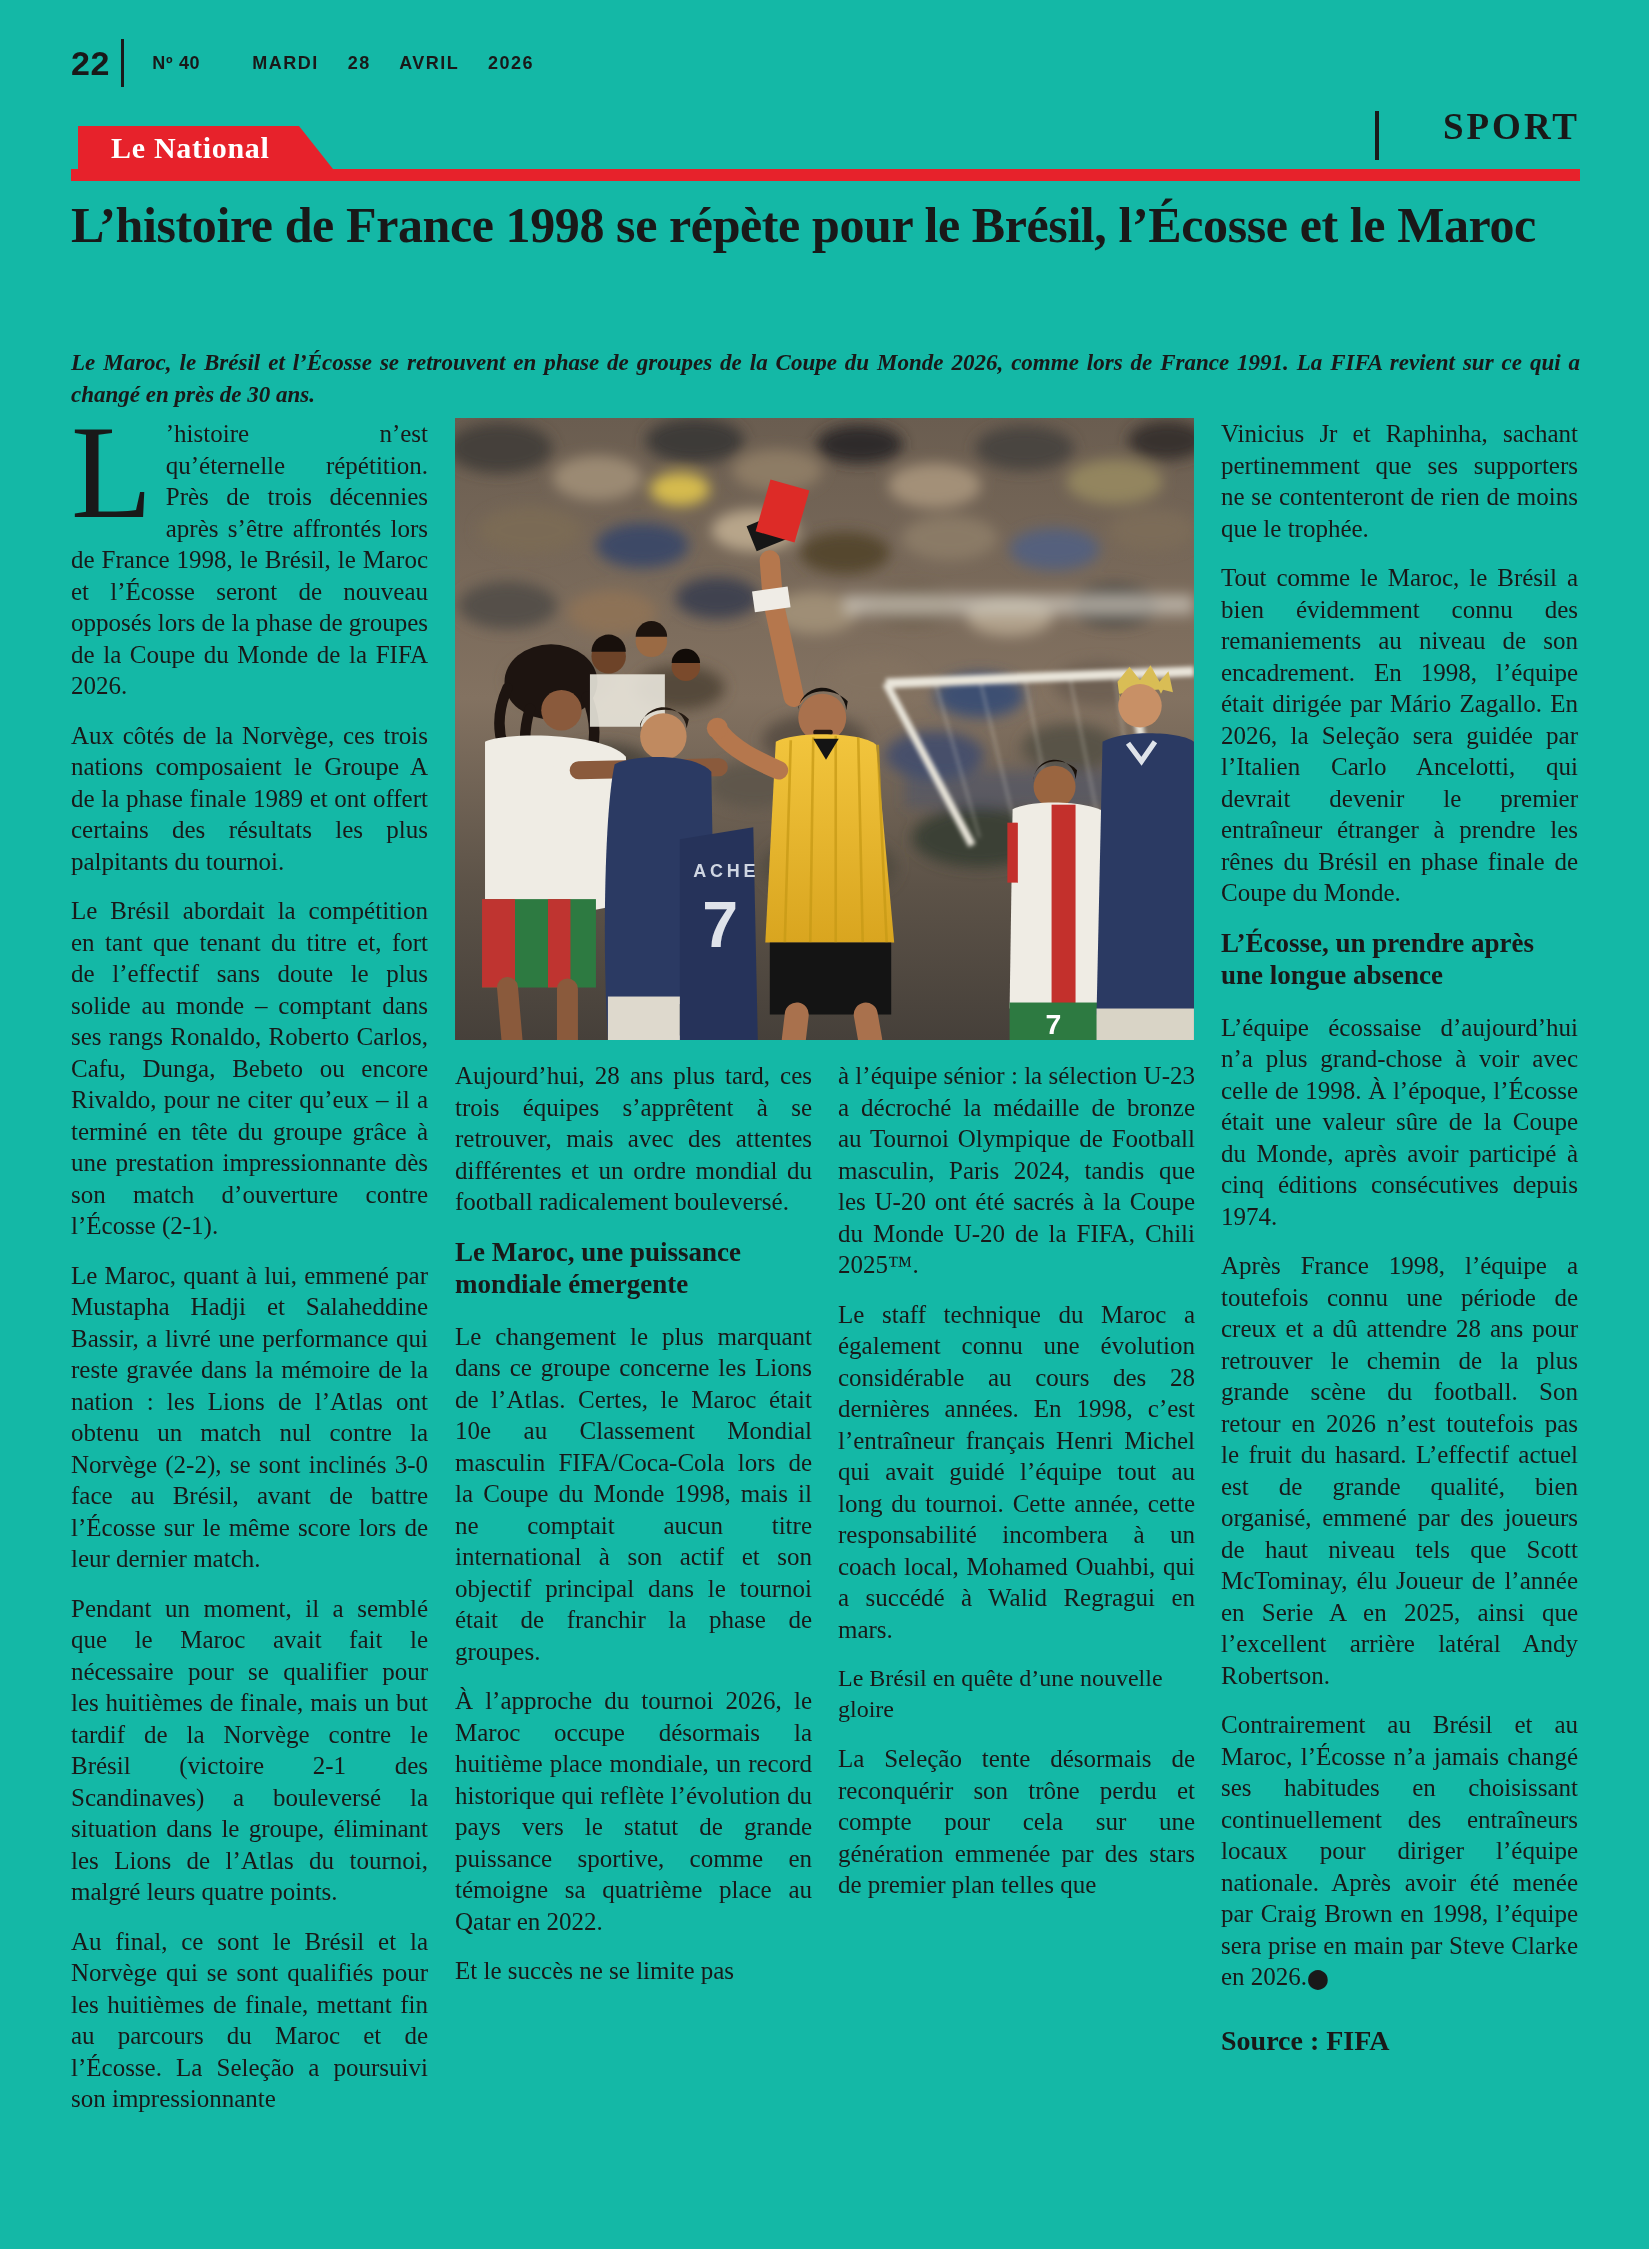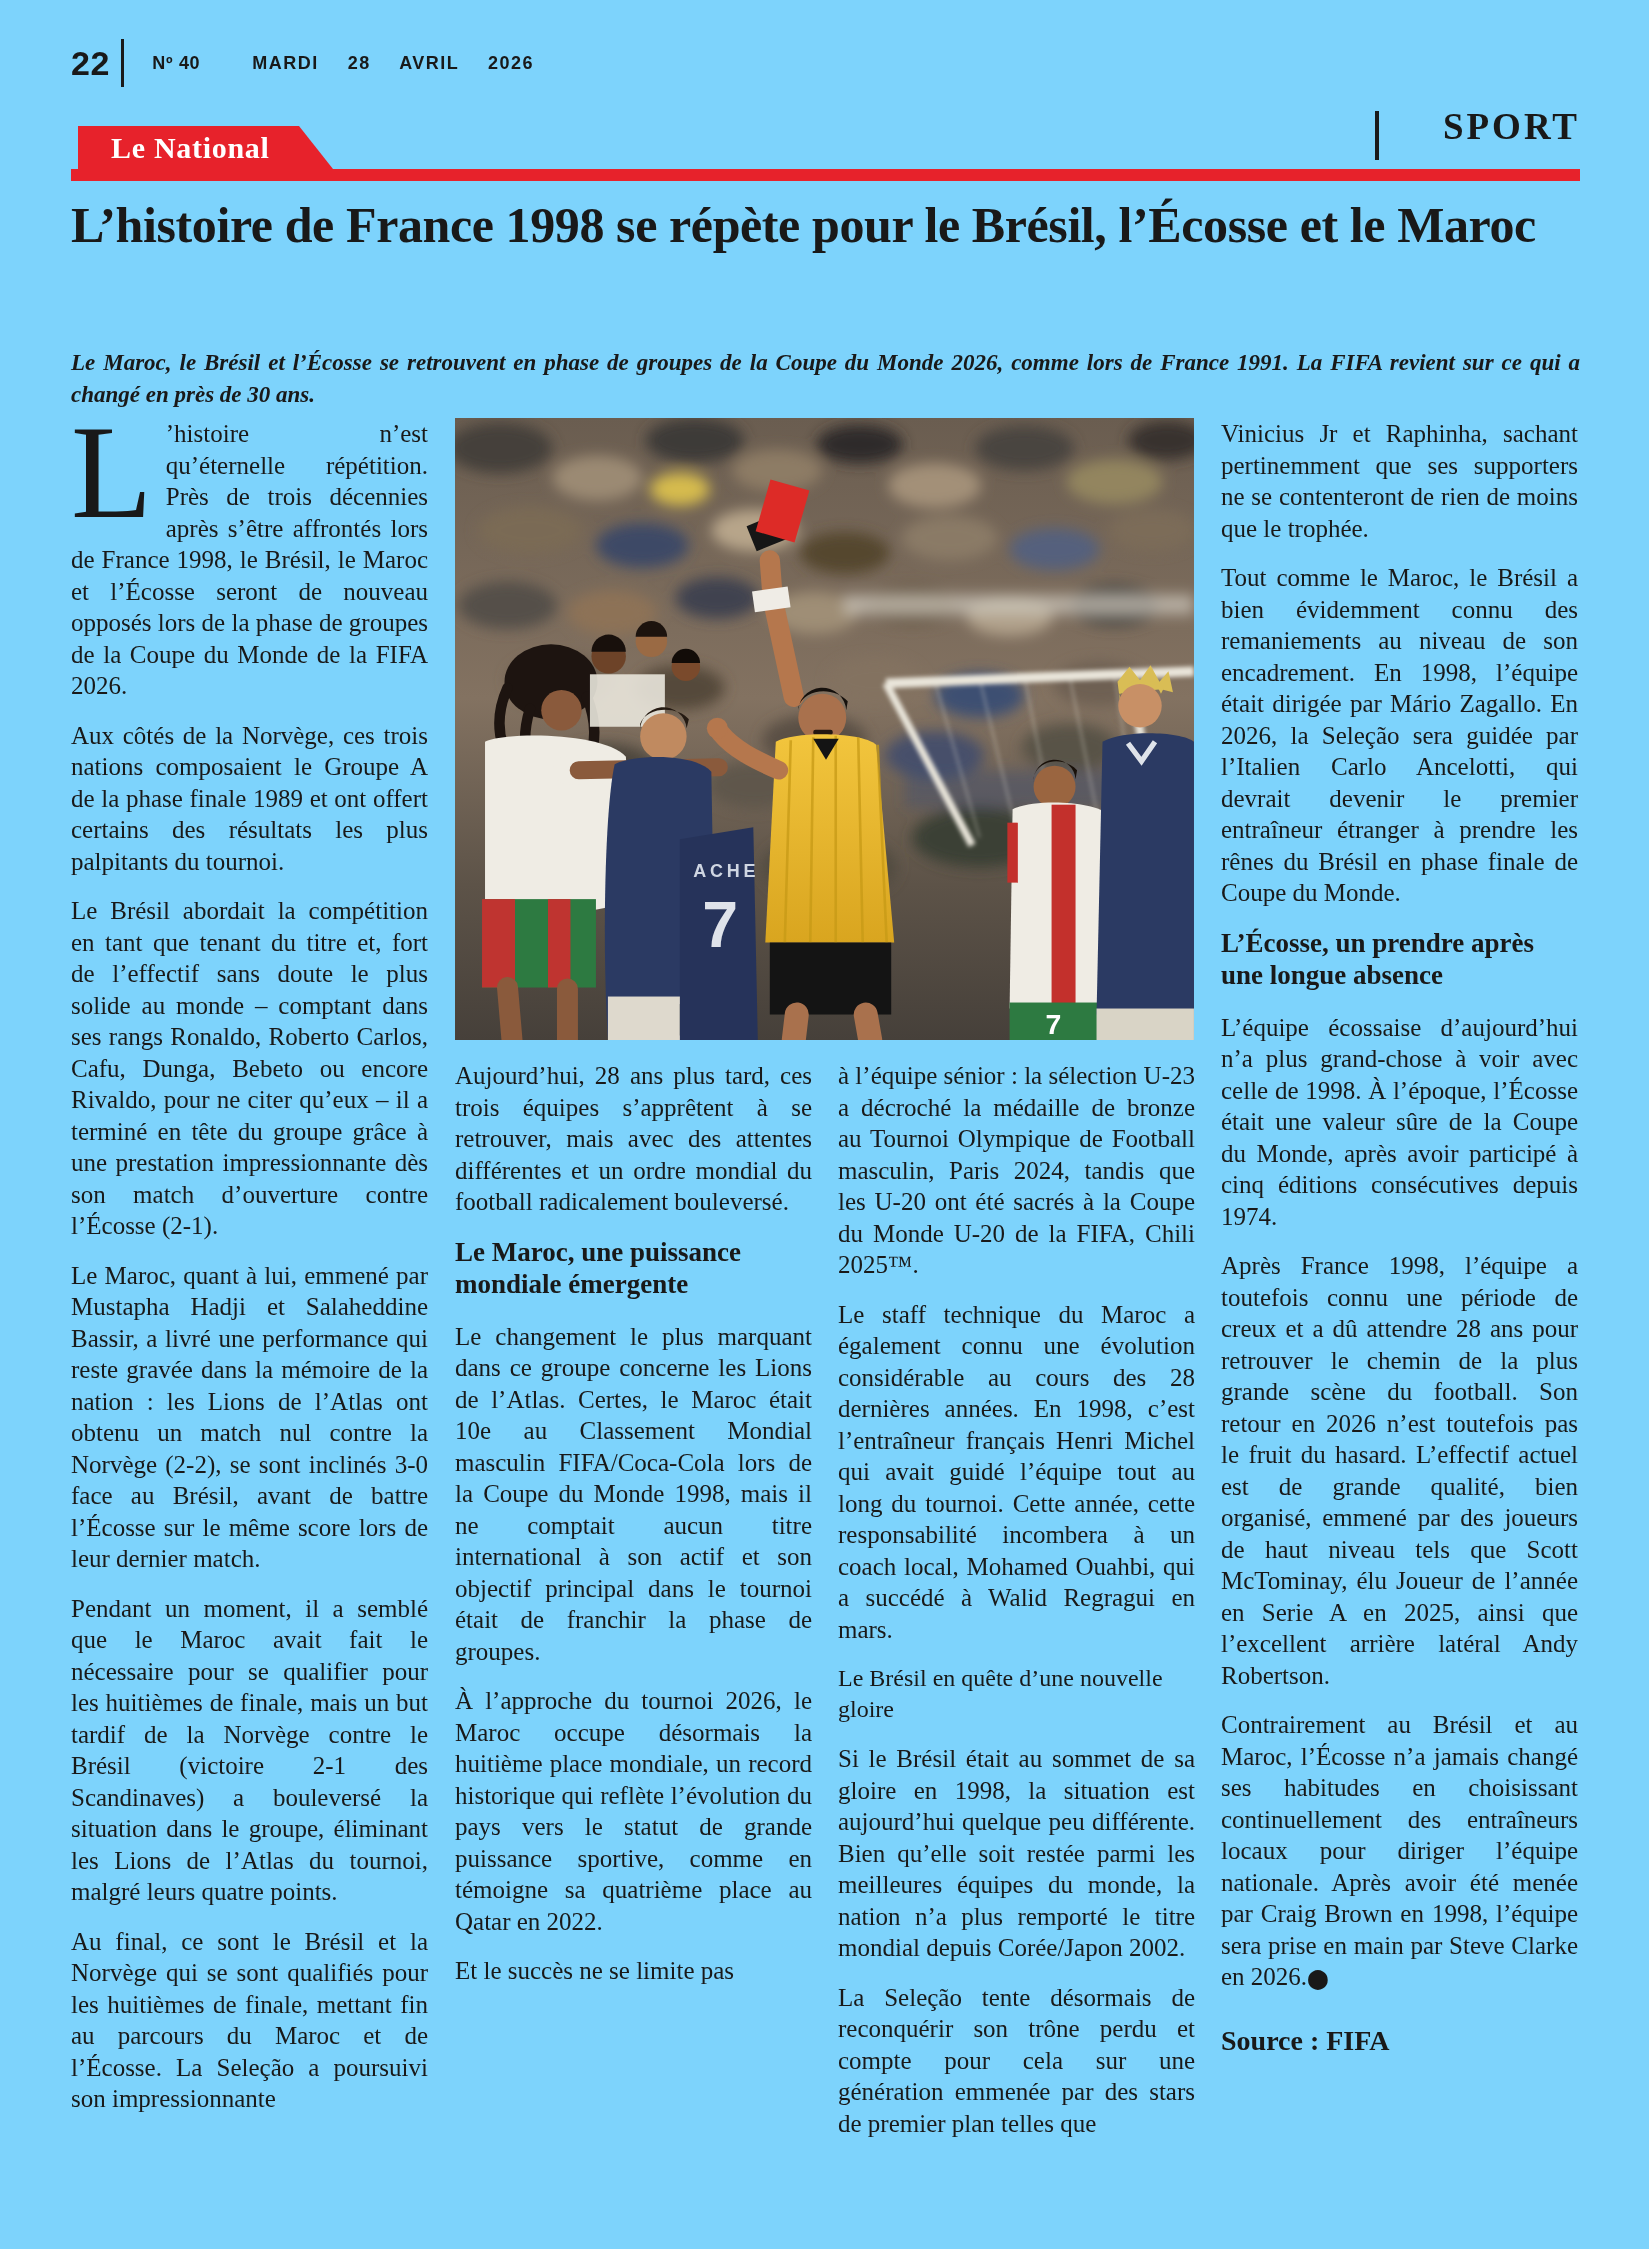--- a/index.html
+++ b/index.html
@@ -1,16 +1,16 @@
 <!DOCTYPE html>
 <html style="font-size:12px"><head>
 <meta charset="utf-8">
 <style>
   html,body{margin:0;padding:0;background:#ffffff;}
-  .page{position:relative;width:1650px;height:2250px;background:#7dd3fc;color:#191919;
+  .page{position:relative;width:1650px;height:2250px;background:#14b8a6;color:#191919;
         font-family:"Liberation Serif", serif;overflow:hidden;}
 
   
   .folio{position:absolute;left:71px;top:39px;display:flex;align-items:center;
          font-family:"Liberation Sans", sans-serif;}
   .pagenum{font-size:34px;font-weight:bold;letter-spacing:0.7px;}
   .folio-rule{display:inline-block;width:3px;height:48px;background:#1a1a1a;margin:0 28.5px 0 10.5px;}
   .issue{font-size:18px;font-weight:bold;letter-spacing:0.7px;margin-right:52px;}
   .dateline{font-size:18px;font-weight:bold;letter-spacing:1.5px;word-spacing:22.5px;}
 
@@ -243,21 +243,20 @@
     <h2 class="subhead">Le Maroc, une puissance mondiale émergente</h2>
     <p>Le changement le plus marquant dans ce groupe concerne les Lions de l’Atlas. Certes, le Maroc était 10e au Classement Mondial masculin FIFA/Coca-Cola lors de la Coupe du Monde 1998, mais il ne comptait aucun titre international à son actif et son objectif principal dans le tournoi était de franchir la phase de groupes.</p>
     <p>À l’approche du tournoi 2026, le Maroc occupe désormais la huitième place mondiale, un record historique qui reflète l’évolution du pays vers le statut de grande puissance sportive, comme en témoigne sa quatrième place au Qatar en 2022.</p>
     <p>Et le succès ne se limite pas</p>
   </div>
 
   <div class="col" id="col3">
     <p>à l’équipe sénior : la sélection U-23 a décroché la médaille de bronze au Tournoi Olympique de Football masculin, Paris 2024, tandis que les U-20 ont été sacrés à la Coupe du Monde U-20 de la FIFA, Chili 2025™.</p>
     <p>Le staff technique du Maroc a également connu une évolution considérable au cours des 28 dernières années. En 1998, c’est l’entraîneur français Henri Michel qui avait guidé l’équipe tout au long du tournoi. Cette année, cette responsabilité incombera à un coach local, Mohamed Ouahbi, qui a succédé à Walid Regragui en mars.</p>
     <h3 class="subhead-light">Le Brésil en quête d’une nouvelle gloire</h3>
-    <p>Si le Brésil était au sommet de sa gloire en 1998, la situation est aujourd’hui quelque peu différente. Bien qu’elle soit restée parmi les meilleures équipes du monde, la nation n’a plus remporté le titre mondial depuis Corée/Japon 2002.</p>
     <p>La Seleção tente désormais de reconquérir son trône perdu et compte pour cela sur une génération emmenée par des stars de premier plan telles que</p>
   </div>
 
   <div class="col" id="col4">
     <p>Vinicius Jr et Raphinha, sachant pertinemment que ses supporters ne se contenteront de rien de moins que le trophée.</p>
     <p>Tout comme le Maroc, le Brésil a bien évidemment connu des remaniements au niveau de son encadrement. En 1998, l’équipe était dirigée par Mário Zagallo. En 2026, la Seleção sera guidée par l’Italien Carlo Ancelotti, qui devrait devenir le premier entraîneur étranger à prendre les rênes du Brésil en phase finale de Coupe du Monde.</p>
     <h2 class="subhead">L’Écosse, un prendre après une longue absence</h2>
     <p>L’équipe écossaise d’aujourd’hui n’a plus grand-chose à voir avec celle de 1998. À l’époque, l’Écosse était une valeur sûre de la Coupe du Monde, après avoir participé à cinq éditions consécutives depuis 1974.</p>
     <p>Après France 1998, l’équipe a toutefois connu une période de creux et a dû attendre 28 ans pour retrouver le chemin de la plus grande scène du football. Son retour en 2026 n’est toutefois pas le fruit du hasard. L’effectif actuel est de grande qualité, bien organisé, emmené par des joueurs de haut niveau tels que Scott McTominay, élu Joueur de l’année en Serie A en 2025, ainsi que l’excellent arrière latéral Andy Robertson.</p>
     <p><span>Contrairement au Brésil et au Maroc, l’Écosse n’a jamais changé ses habitudes en choisissant continuellement des entraîneurs locaux pour diriger l’équipe nationale. Après avoir été menée par Craig Brown en 1998, l’équipe sera prise en main par Steve Clarke en 2026.</span><span class="endmark">⬤</span></p>

